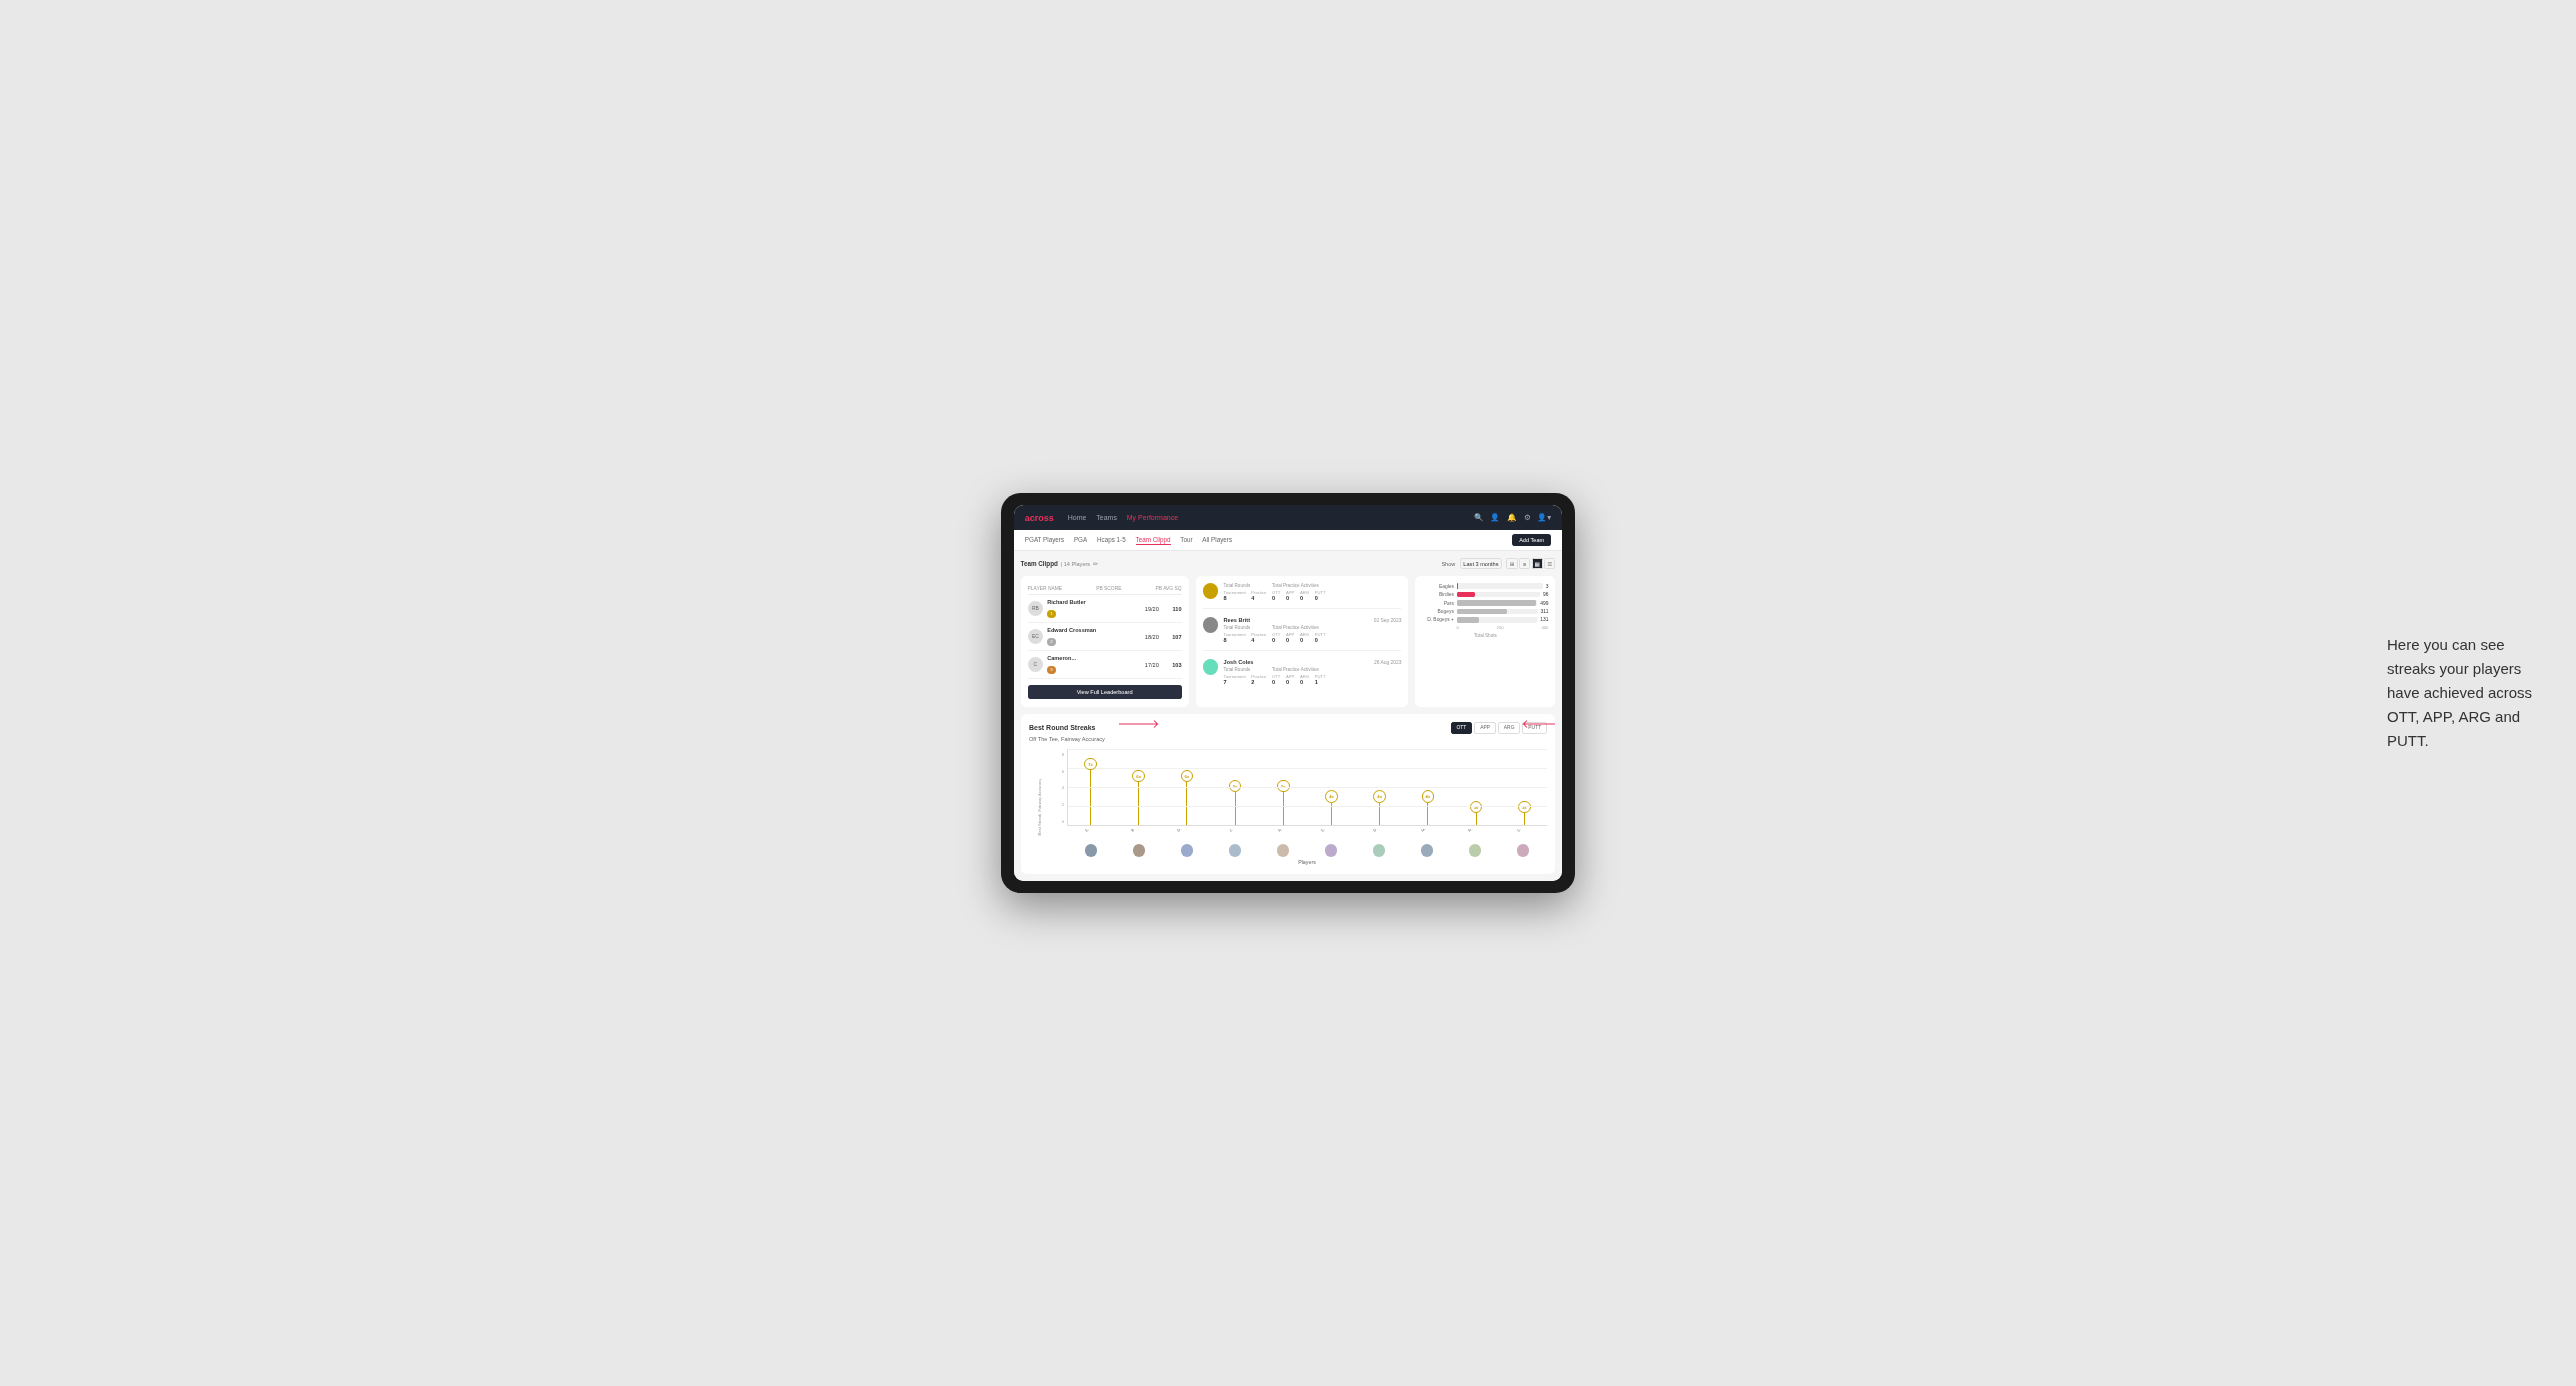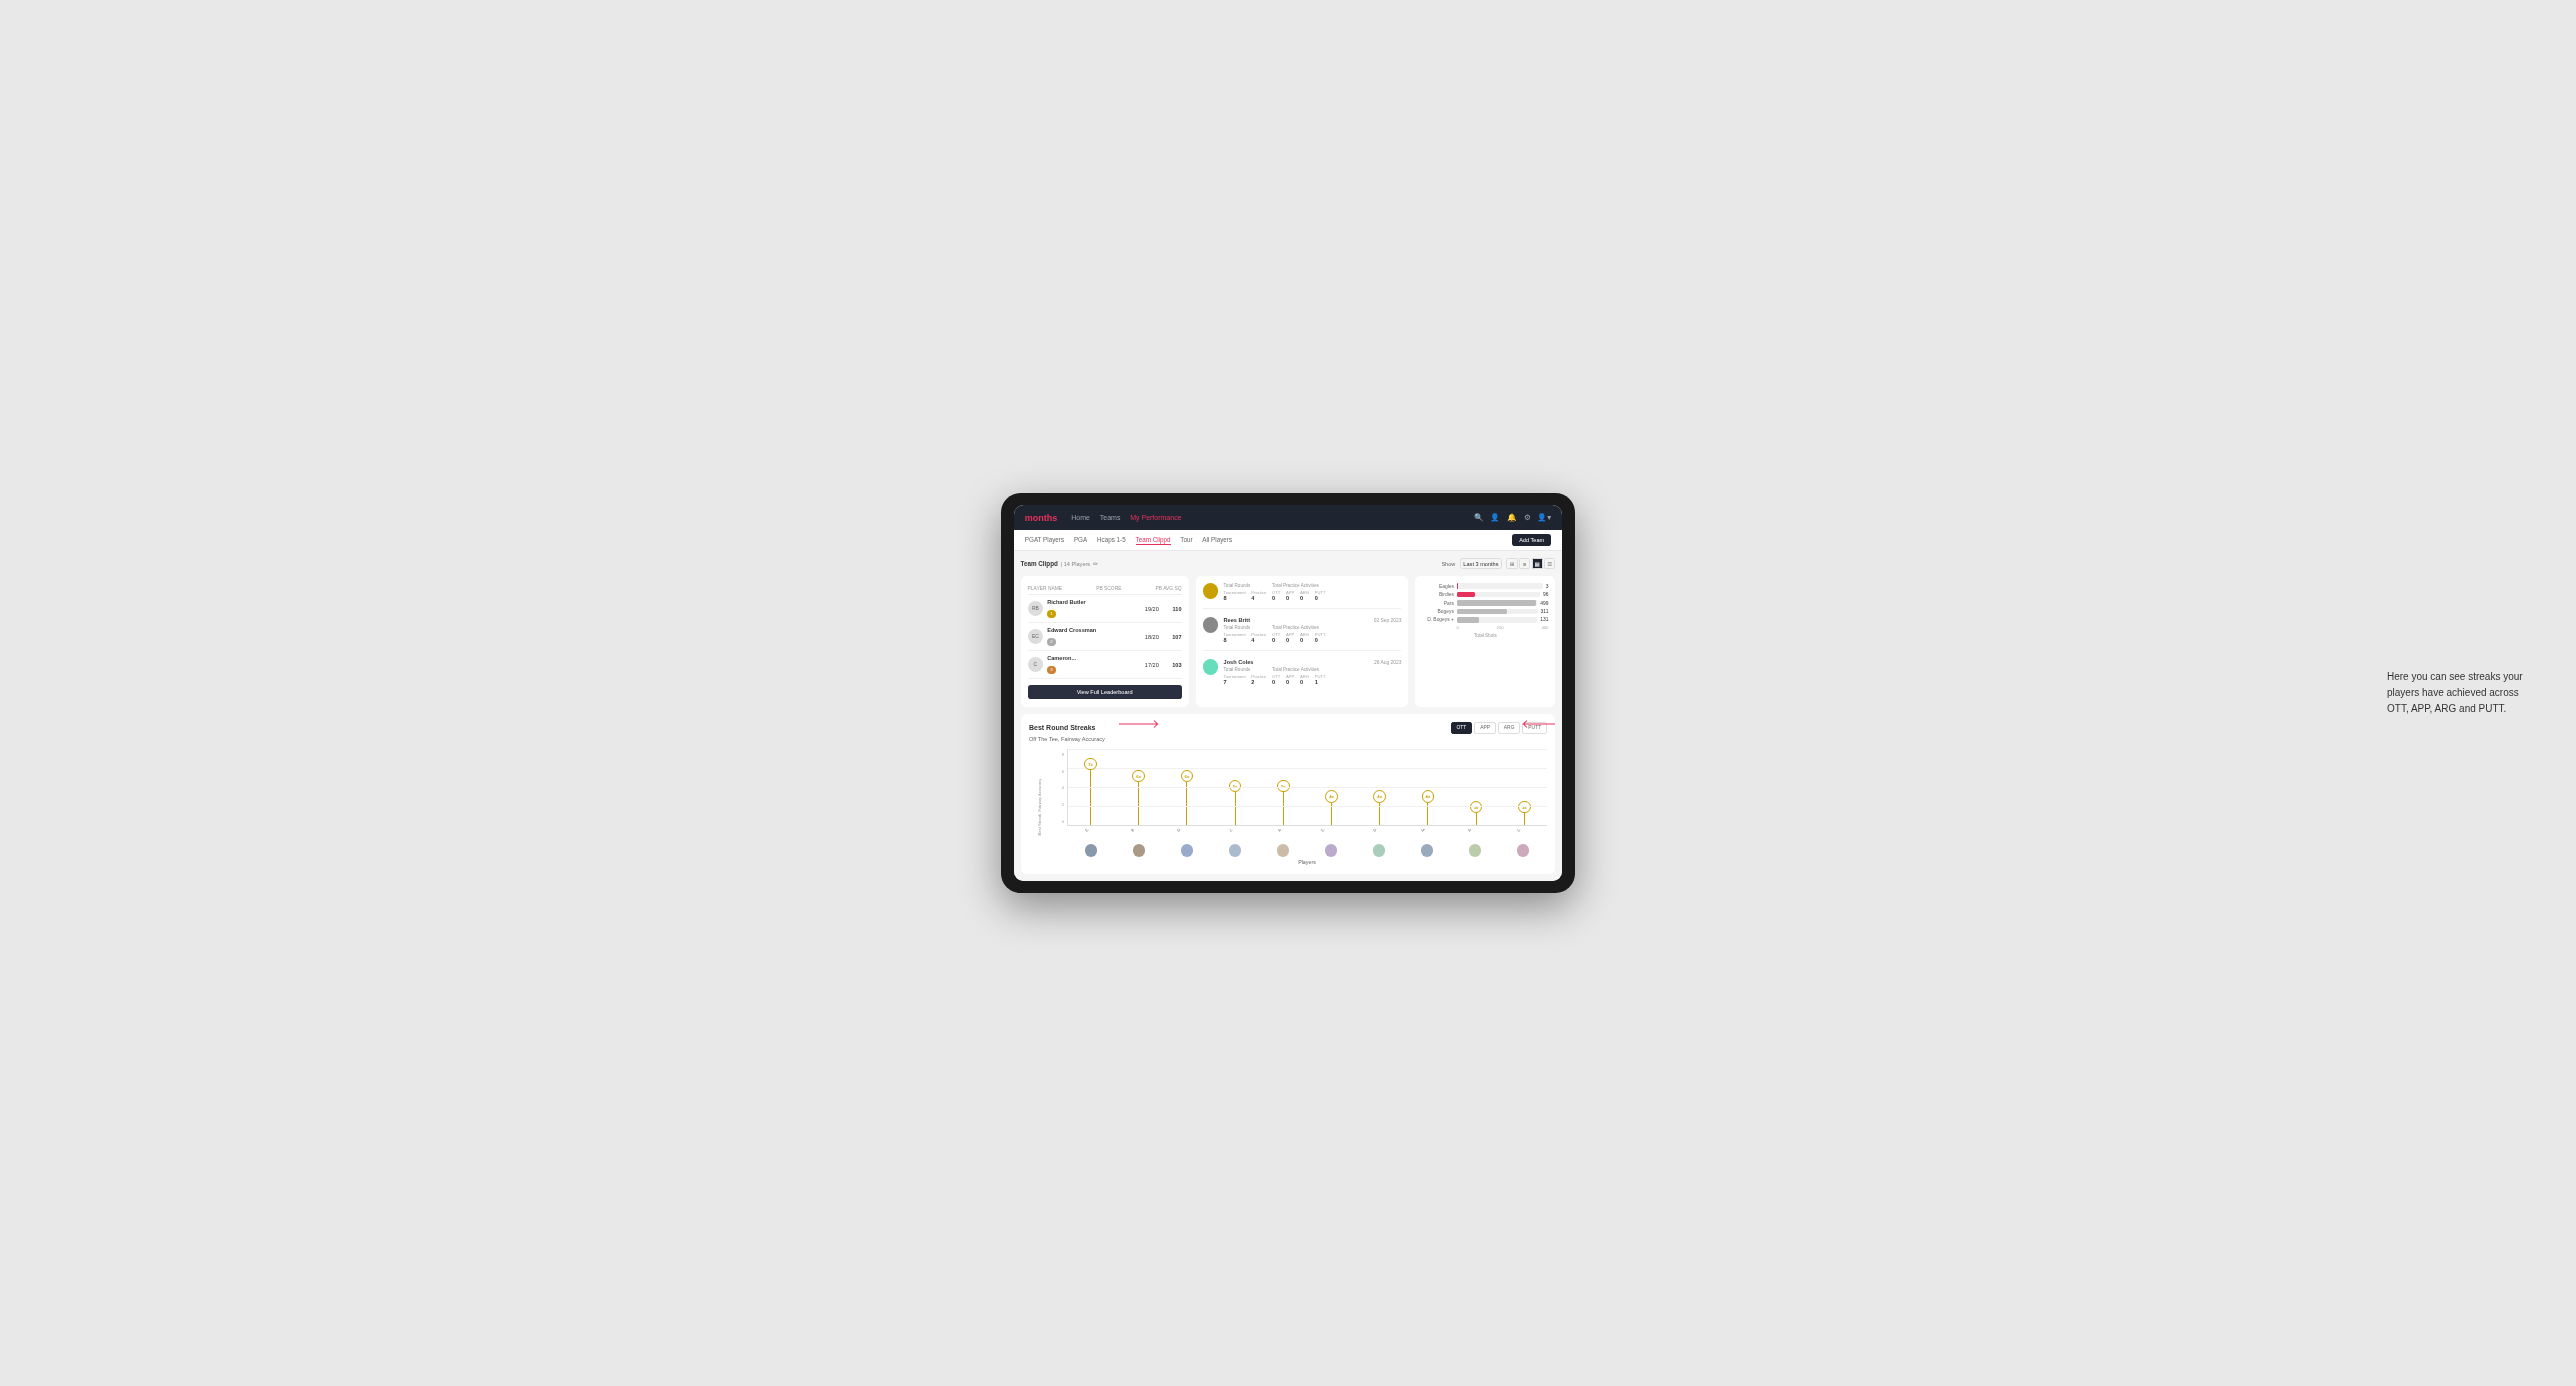--- a/index.html
+++ b/index.html
@@ -297,21 +297,21 @@
       position: relative;
     }
   </style>
 </head>
 <body>
 
 <div class="tablet-frame">
   <div class="tablet-screen">
 
     <div class="nav-bar">
-      <span class="nav-logo">months</span>
+      <span class="nav-logo">across</span>
       <div class="nav-links">
         <span class="nav-link">Home</span>
         <span class="nav-link">Teams</span>
         <span class="nav-link active">My Performance</span>
       </div>
       <div class="nav-actions">
         <span class="nav-icon">🔍</span>
         <span class="nav-icon">👤</span>
         <span class="nav-icon">🔔</span>
         <span class="nav-icon">⚙</span>
@@ -750,16 +750,16 @@
               </div>
             </div>
             <div class="x-axis-label" style="margin-left:17px;margin-top:2.8px;">Players</div>
           </div>
         </div>
       </div>
     </div>
   </div>
 </div>
 
-<div style="position:fixed;right:35px;top:50%;transform:translateY(-50%);width:154px;font-size:10px;line-height:1.6;color:#333;font-weight:500;">
+<div style="position:fixed;right:35px;top:50%;transform:translateY(-50%);width:154px;font-size:15px;line-height:1.6;color:#333;font-weight:500;">
   <span>Here you can see streaks your players have achieved across OTT, APP, ARG and PUTT.</span>
 </div>
 
 
 </body></html>

